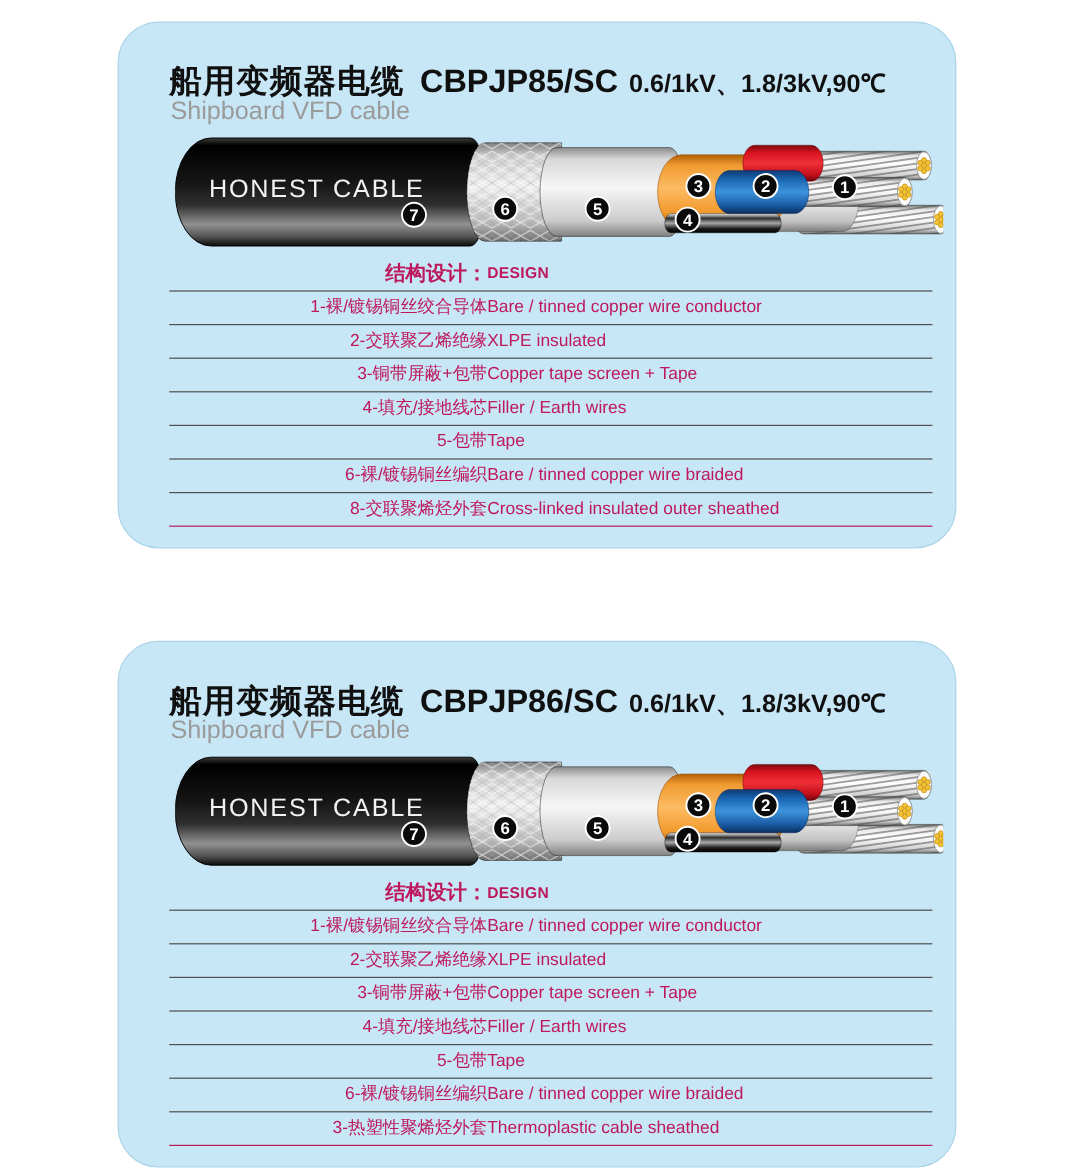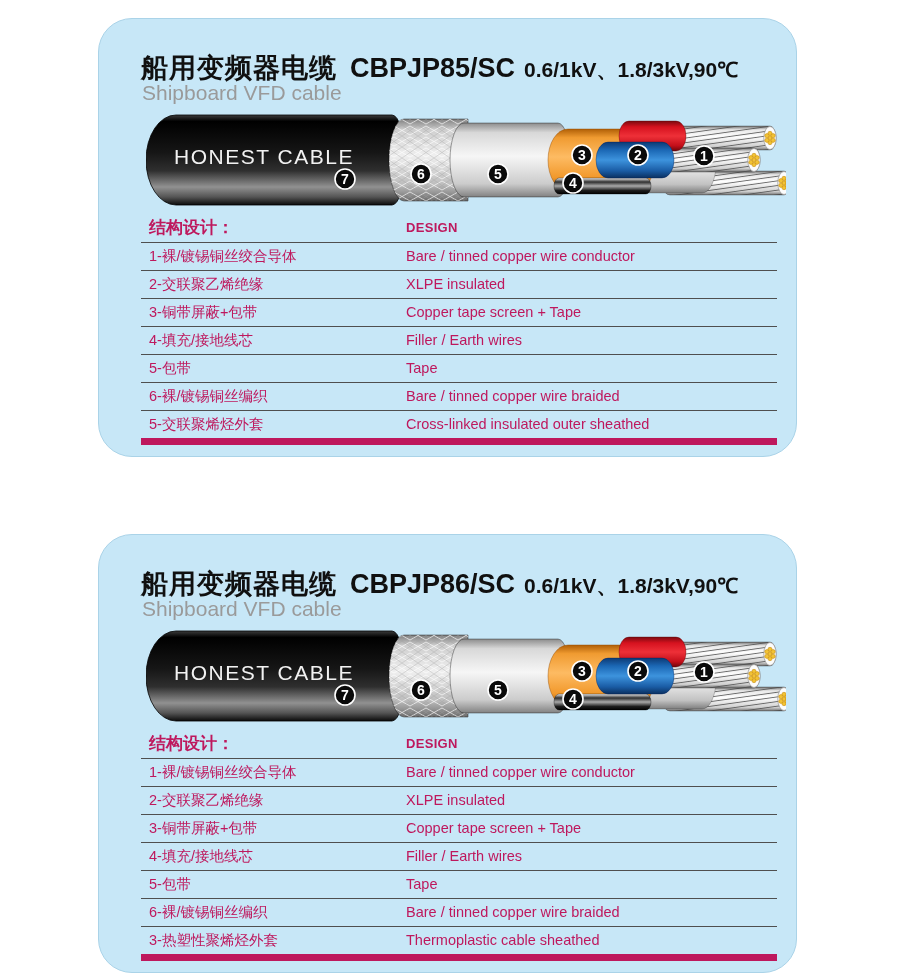--- a/index.html
+++ b/index.html
@@ -4,38 +4,38 @@
 <style>
   html,body { margin:0; padding:0; }
   body {
     width:900px; height:978px; position:relative;
     background:#ffffff;
     font-family:"Liberation Sans", sans-serif;
   }
   .panel {
     position:absolute; left:98px; width:699px; height:439px;
     background:#c7e7f7; border:1px solid #aad3e8; border-radius:34px;
-    box-sizing:border-box; overflow:hidden;
+    box-sizing:border-box; overflow:hidden;text-align:right;
   }
   #panel-0 { top:18px; }
   #panel-1 { top:534px; }
 
   .hd { position:absolute; left:42px; top:36px; white-space:nowrap; color:#101010; line-height:27px; }
   .t-cn     { font-size:27px; font-weight:bold; letter-spacing:1px; }
   .t-model  { font-size:27px; font-weight:bold; margin-left:13px; }
   .t-rating { font-size:21px; font-weight:bold; margin-left:9px; }
   .sub { position:absolute; left:43px; top:65px; font-size:21px; color:#9a9a9a; line-height:18px; }
 
   .cable { position:absolute; left:47px; top:95px; width:640px; height:92px; }
 
   .tbl { position:absolute; left:42px; top:193px; width:636px; color:#be185d; }
   .tbl-head { display:flex; height:30px; align-items:center; }
   .h-cn { width:265px; padding-left:8px; font-size:17px; font-weight:bold; box-sizing:border-box; }
   .h-en { font-size:13px; font-weight:bold; letter-spacing:.3px; }
-  .rows { border-bottom:7px solid #be185d; }
+  .rows { border-bottom:1px solid #be185d; }
   .trow { display:flex; height:27px; line-height:27px; border-top:1px solid #4f4f4f; font-size:14.5px; }
   .c-cn { width:265px; padding-left:8px; box-sizing:border-box; white-space:nowrap; }
   .c-en { white-space:nowrap; }
 
   .defs-svg { position:absolute; width:0; height:0; overflow:hidden; }
 </style>
 </head>
 <body>
 
 <svg class="defs-svg" aria-hidden="true">
@@ -236,21 +236,21 @@
       </div>
       <div class="trow">
         <div class="c-cn">5-包带</div>
         <div class="c-en">Tape</div>
       </div>
       <div class="trow">
         <div class="c-cn">6-裸/镀锡铜丝编织</div>
         <div class="c-en">Bare / tinned copper wire braided</div>
       </div>
       <div class="trow">
-        <div class="c-cn">5-交联聚烯烃外套</div>
+        <div class="c-cn">8-交联聚烯烃外套</div>
         <div class="c-en">Cross-linked insulated outer sheathed</div>
       </div>
     </div>
   </div>
 </section>
 
 <section class="panel" id="panel-1">
   <div class="hd">
     <span class="t-cn">船用变频器电缆</span><span class="t-model">CBPJP86/SC</span><span class="t-rating">0.6/1kV、1.8/3kV,90℃</span>
   </div>

